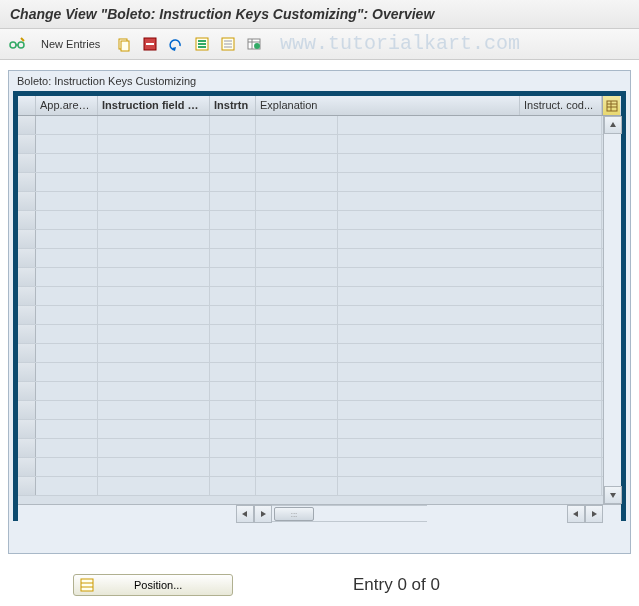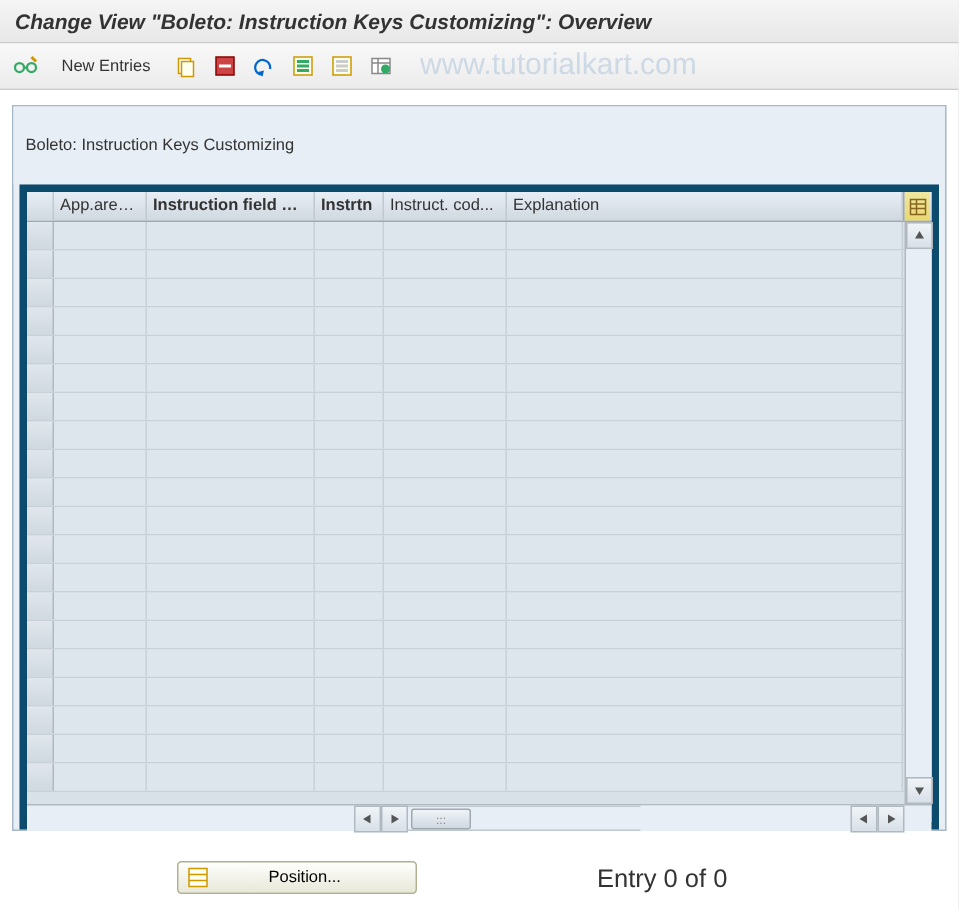--- a/index.html
+++ b/index.html
@@ -50,33 +50,33 @@
       display: inline-flex;
       align-items: center;
       text-align: center;
     }
     .watermark {
       position: absolute;
       top: 32px;
       left: 280px;
       font-size: 20px;
       color: rgba(180, 200, 220, 0.6);
-      font-family: Liberation Sans, sans-serif;
+      font-family: Liberation Mono, monospace;
       pointer-events: none;
       z-index: 100;
     }
     .main-panel {
       margin: 10px 8px 6px 8px;
       border: 1px solid #a8b8c8;
       background: #e8eef5;
       height: 484px;
       position: relative;
     }
     .panel-title {
-      padding: 20px 8px;
+      padding: 4px 8px;
       font-size: 11px;
       color: #333;
       background: #e8eef5;
     }
     .table-container {
       margin: 0 4px;
       border: 5px solid #0c4a6e;
       background: #d8e0e8;
       height: 430px;
       position: relative;
@@ -197,24 +197,23 @@
       cursor: pointer;
       display:flex;
       align-items:center;
       justify-content:center;
       font-size:8px;
       color:#888;
     }
     .hscroll-spacer-gap { width: 140px; background:#e8eef5;}
     .footer-row {
       display: flex;
-      align-items: flex-end;
+      align-items: center;
       padding: 14px 20px 0 73px;
       gap: 120px;
-      margin-left: 45px;
     }
     .position-btn {
       width: 160px;
       height: 22px;
       background: linear-gradient(to bottom, #fefefe, #e8e8d8);
       border: 1px solid #b0b090;
       border-radius: 3px;
       display: flex;
       align-items: center;
       padding: 0 6px;
@@ -290,22 +289,22 @@
 <div class="watermark">www.tutorialkart.com</div>
 
 <div class="main-panel">
   <div class="panel-title">Boleto: Instruction Keys Customizing</div>
   <div class="table-container">
     <div class="table-header-row">
       <div class="row-selector-header"></div>
       <div class="col-header col-1">App.area...</div>
       <div class="col-header col-2">Instruction field nu...</div>
       <div class="col-header col-3">Instrtn</div>
+      <div class="col-header col-5">Explanation</div>
       <div class="col-header col-4">Instruct. cod...</div>
-      <div class="col-header col-5">Explanation</div>
       <div class="config-btn-header">
         <svg width="12" height="12">
             <rect x="1" y="1" width="10" height="10" fill="none" stroke="#862"></rect>
             <line x1="1" y1="4" x2="11" y2="4" stroke="#862"></line>
             <line x1="1" y1="7" x2="11" y2="7" stroke="#862"></line>
             <line x1="5" y1="1" x2="5" y2="11" stroke="#862"></line>
           </svg>
       </div>
     </div>
     <div class="table-body">

